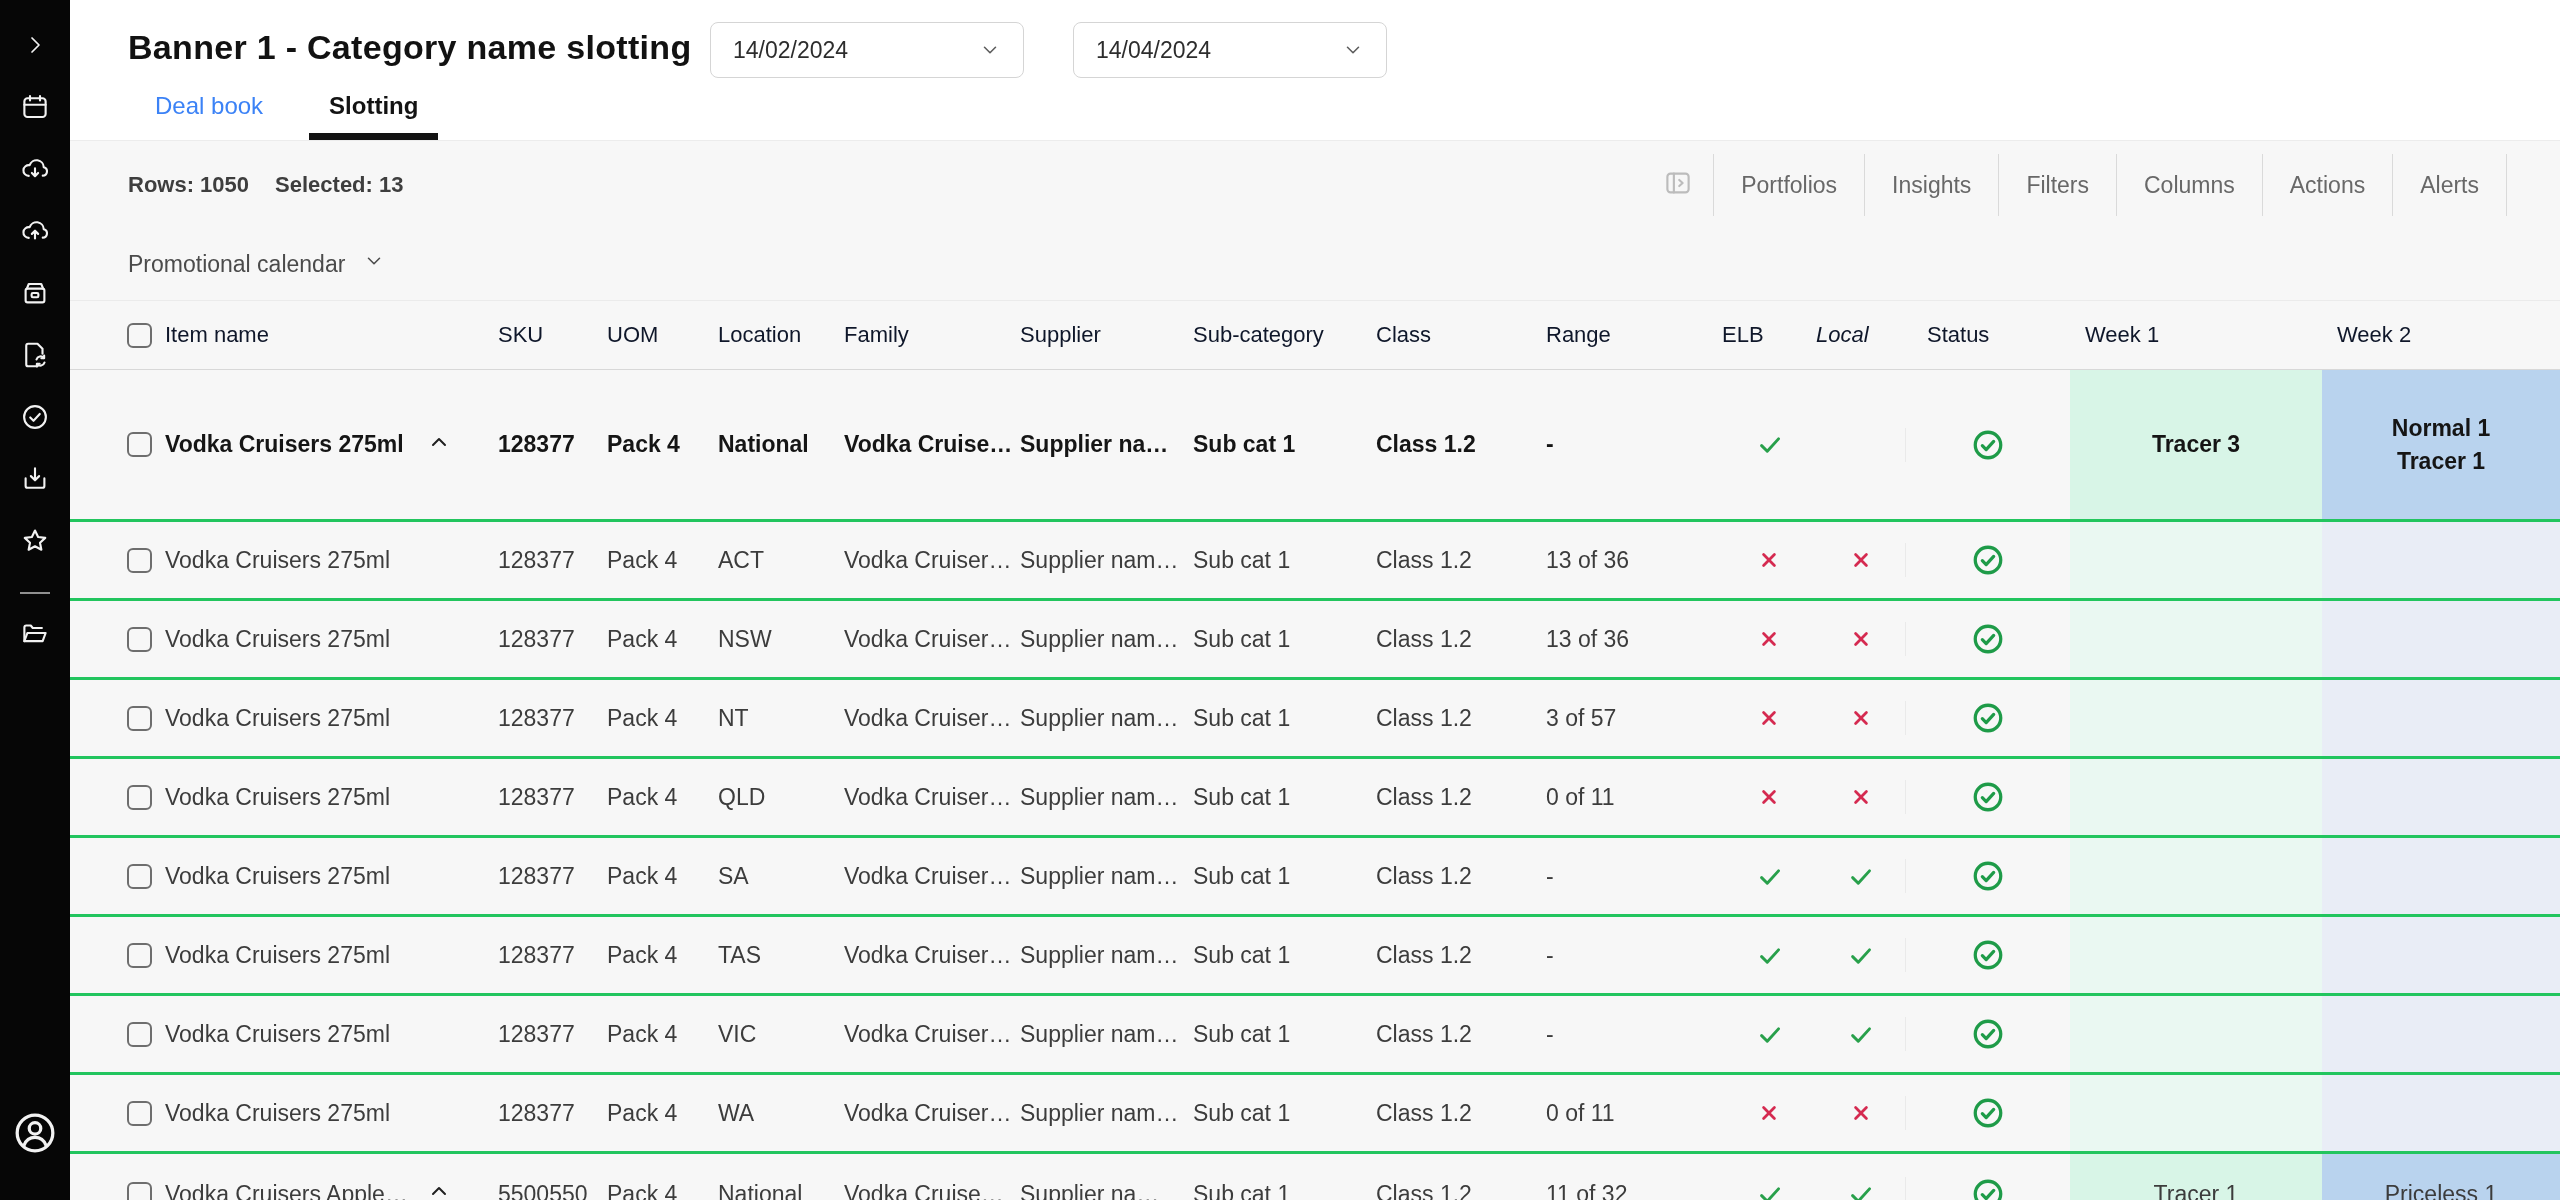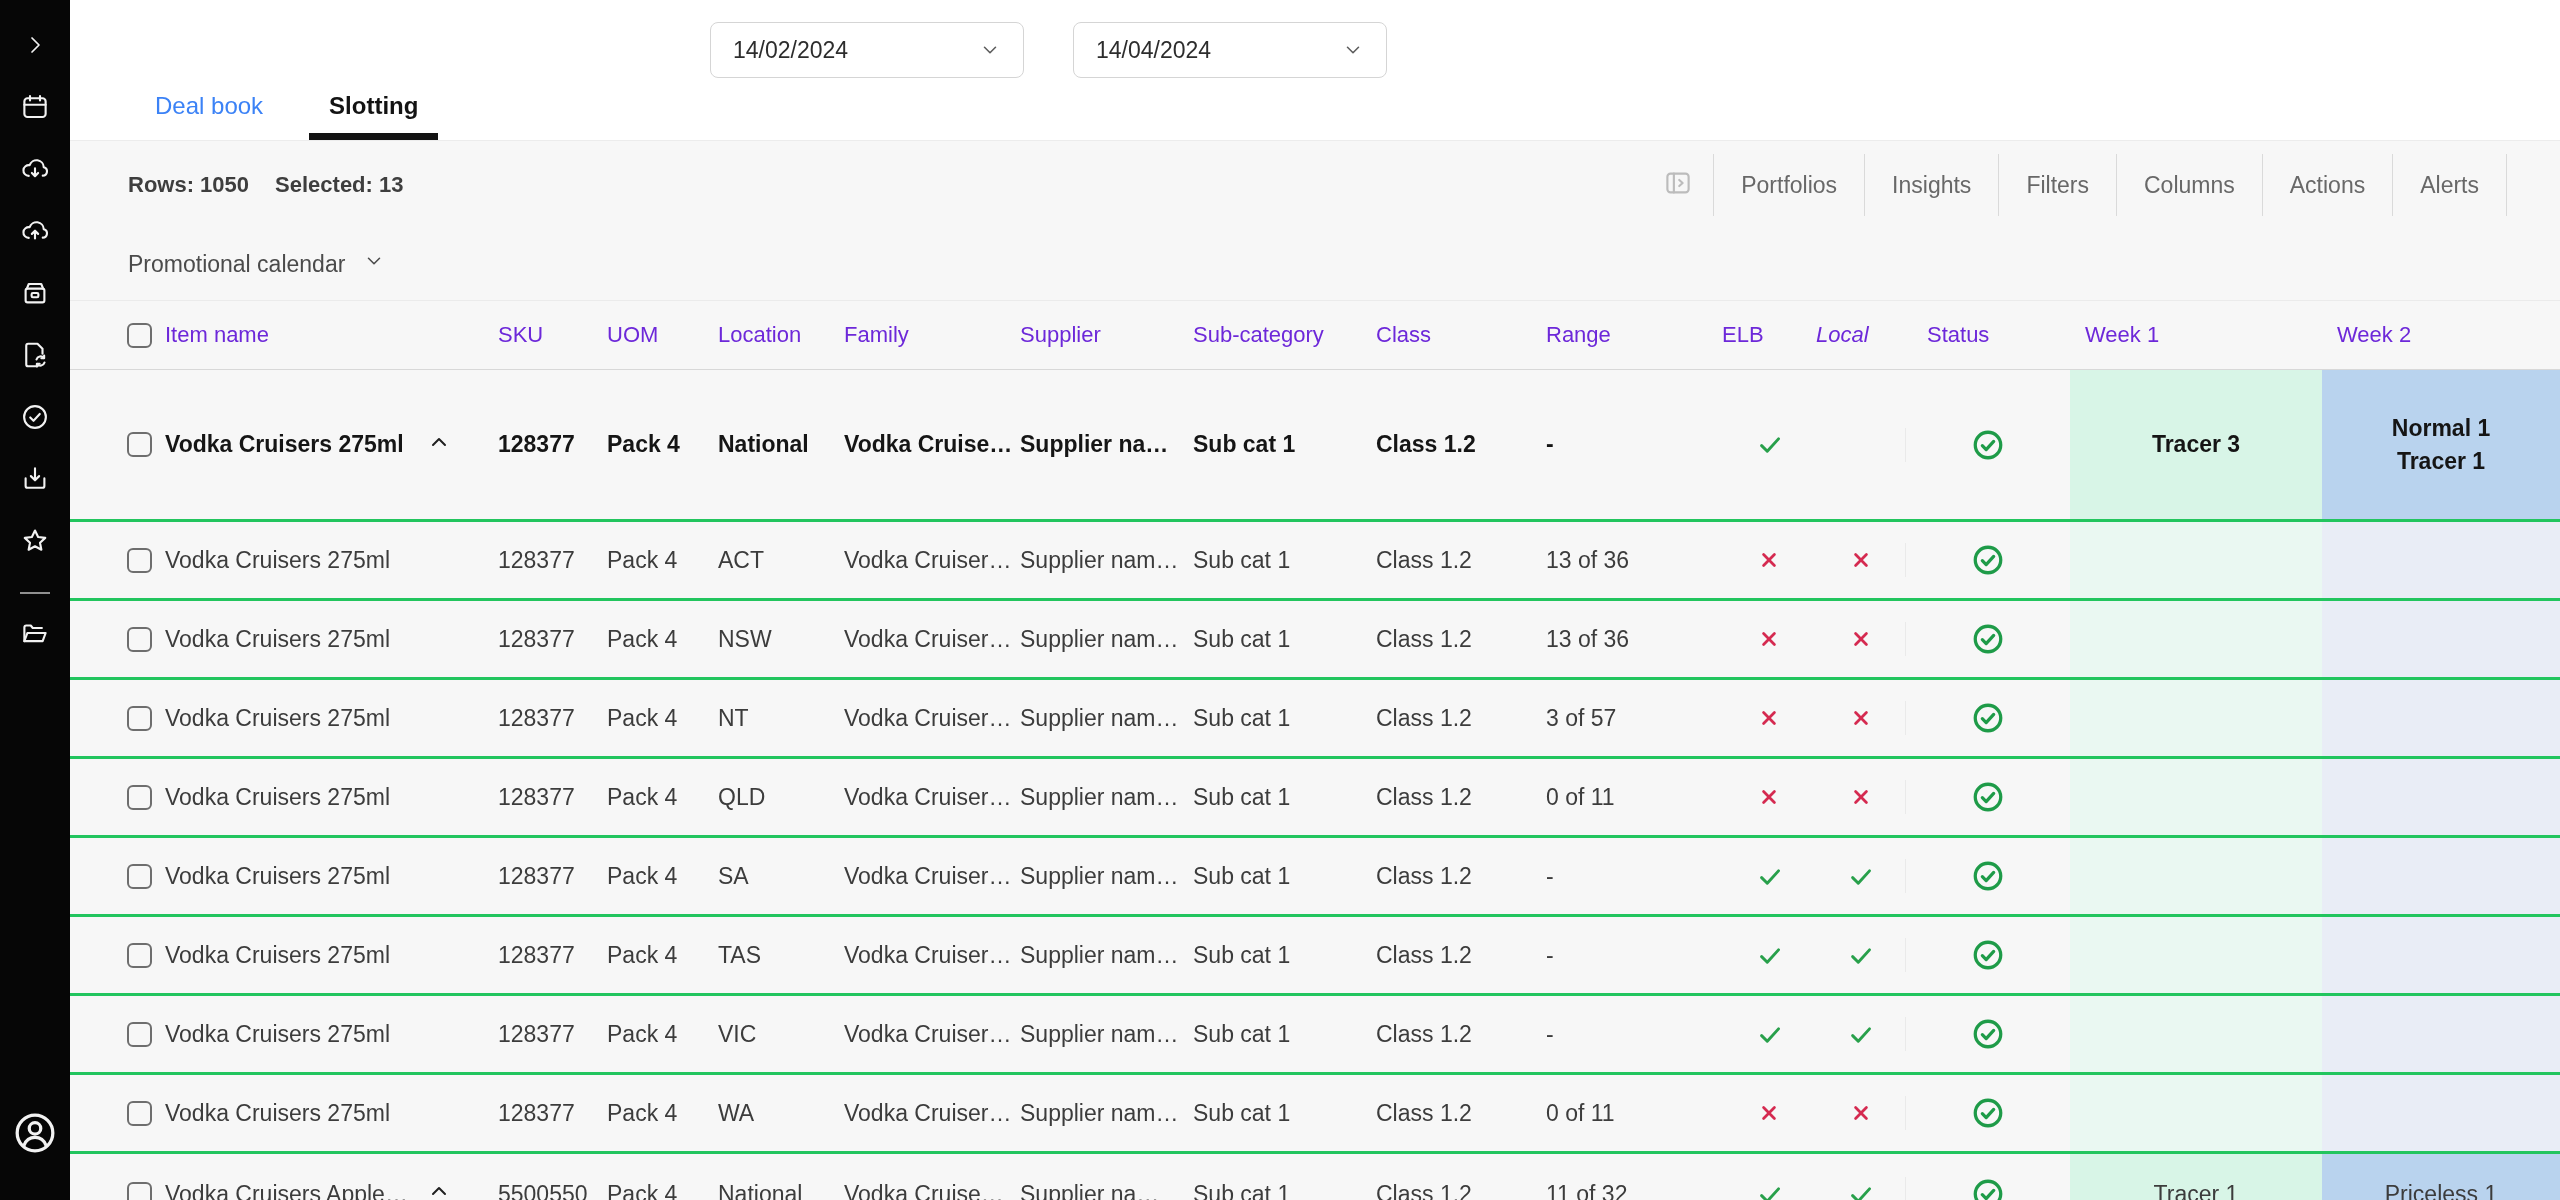--- a/index.html
+++ b/index.html
@@ -42,21 +42,21 @@
   .tb-right{margin-left:auto;margin-right:53px;display:flex;align-items:stretch;height:62px;}
   .tb-iconbtn{display:flex;align-items:center;padding:0 20px;border-right:1px solid #dadada;color:#bcbcbc;cursor:pointer;}
   .tb-iconbtn svg{width:30px;height:30px;}
   .tb-btn{display:flex;align-items:center;padding:0 27px;border-right:1px solid #dadada;
     font-size:23px;color:#686868;cursor:pointer;white-space:nowrap;}
   .promo{position:absolute;top:88px;left:58px;height:70px;display:flex;align-items:center;gap:18px;
     font-size:23px;color:#4b4b4b;cursor:pointer;}
   .promo svg{width:22px;height:22px;color:#4b4b4b;}
   
   .table{position:absolute;top:159px;left:0;right:0;bottom:0;}
-  .thead{display:flex;height:70px;align-items:center;font-size:22px;color:#6d28d9;
+  .thead{display:flex;height:70px;align-items:center;font-size:22px;color:#0f172a;
     border-top:1px solid #ebebeb;border-bottom:1px solid #d8d8d8;box-sizing:border-box;}
   .row{display:flex;align-items:center;border-bottom:3px solid #22c55e;box-sizing:border-box;
     font-size:23px;color:#3c3c3c;}
   .row.group{height:152px;font-weight:700;color:#151515;}
   .row.child{height:79px;}
   .row.partial{height:80px;border-bottom:none;}
   .cell{flex-shrink:0;box-sizing:border-box;overflow:hidden;white-space:nowrap;}
   .c-check{width:95px;display:flex;align-items:center;}
   .c-item{width:262px;}
   .c-exp{width:71px;display:flex;align-items:center;color:#202020;}
@@ -162,20 +162,21 @@
           <circle cx="12" cy="12" r="9.3"></circle>
           <circle cx="12" cy="9.6" r="3"></circle>
           <path d="M6.3 18.4c1-2.7 3.1-4.1 5.7-4.1s4.7 1.4 5.7 4.1"></path>
         </svg></span>
     </div>
   </nav>
 
 <div class="main">
 
   <div class="top">
+    <div class="page-title">Banner 1 - Category name slotting</div>
 
     <div class="dd dd1">
       <span>14/02/2024</span>
       <span class="chev">
           <svg viewBox="0 0 24 24" fill="none" stroke="currentColor" stroke-width="1.7" stroke-linecap="round" stroke-linejoin="round">
             <path d="M6 9l6 6 6-6"></path>
           </svg>
         </span>
     </div>
     <div class="dd dd2">

